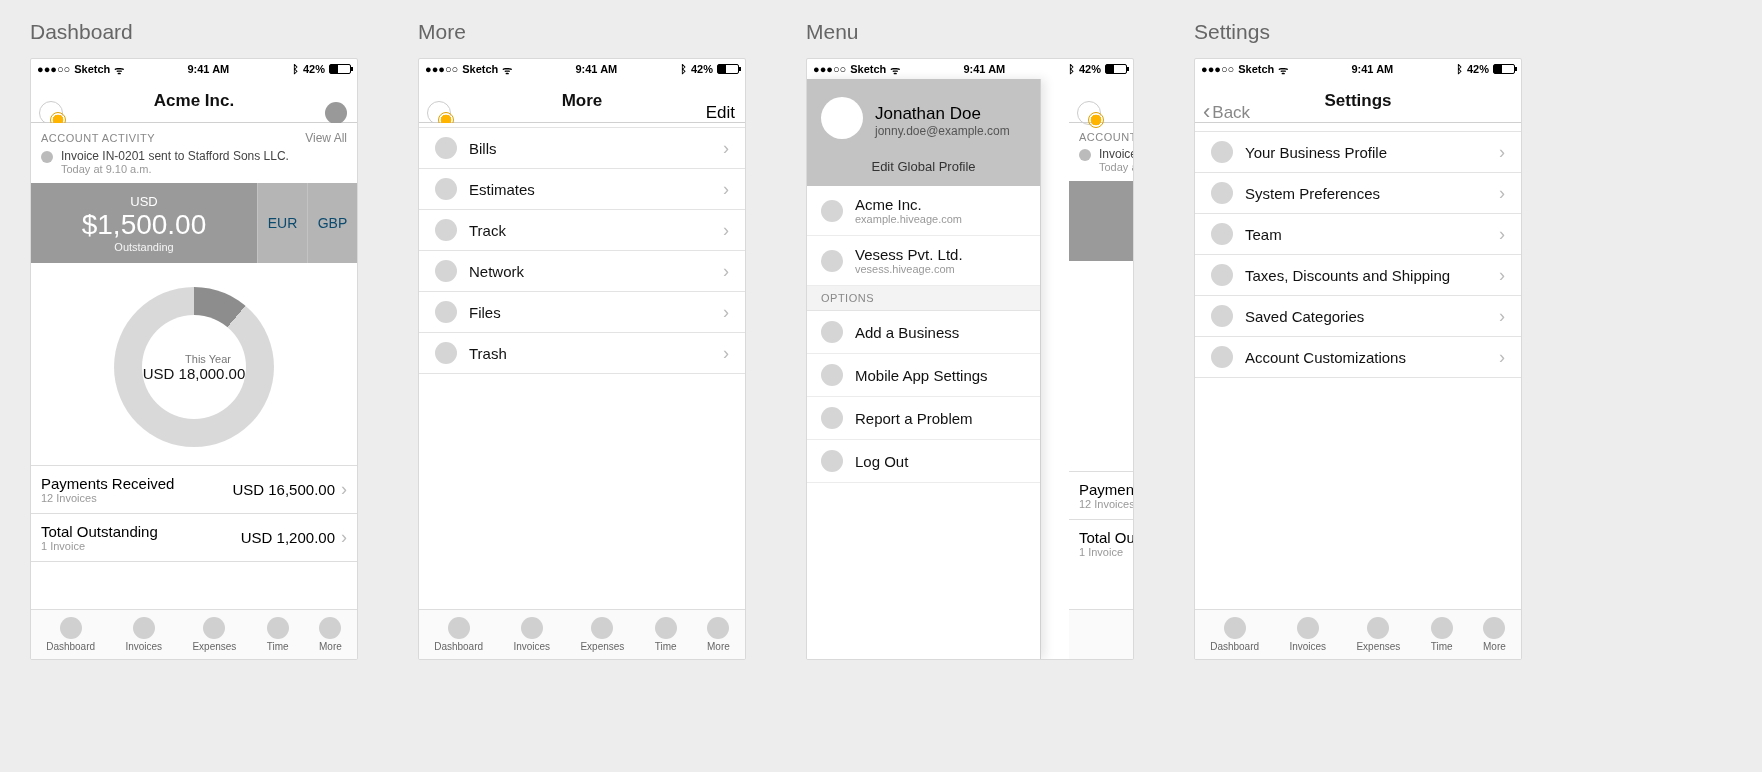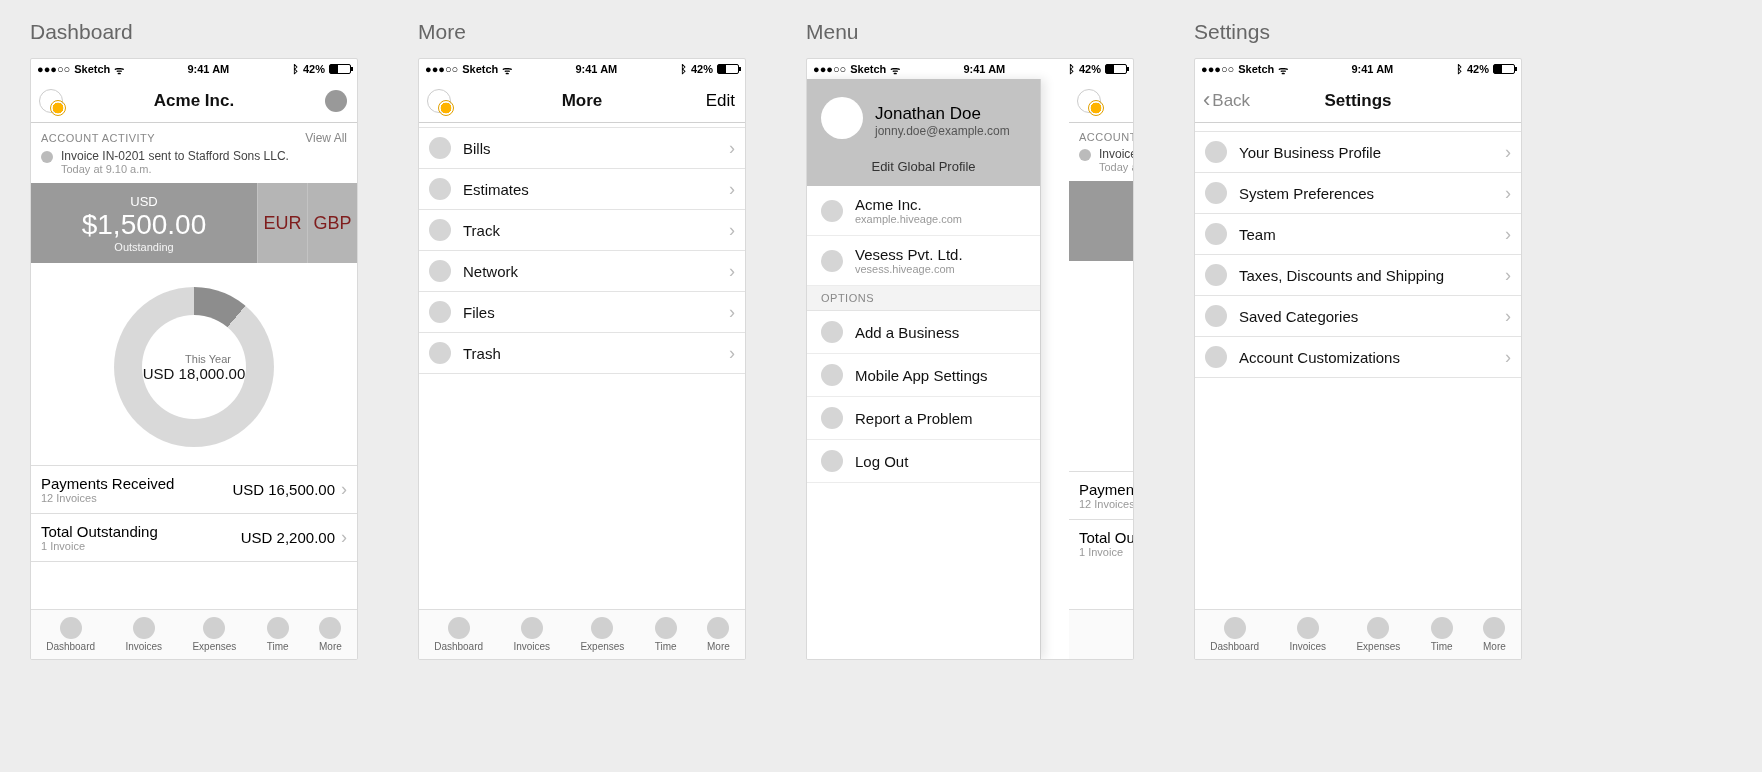--- a/index.html
+++ b/index.html
@@ -54,21 +54,21 @@
   .battery::after{ content:""; position:absolute; right:-3px; top:2px; width:2px; height:4px; background:#000; }
   .battery > i { display:block; width:42%; height:100%; background:#000; }
 
   
   .navbar {
     height: 44px;
     border-bottom: 1px solid #d0d0d0;
     display:flex; align-items:center; justify-content:center; position:relative;
     font-size:17px; font-weight:600;
   }
-  .nav-left, .nav-right { position:absolute; top:0; height:44px; display:flex; align-items:center; font-size:17px; font-weight:400;text-align:right; }
+  .nav-left, .nav-right { position:absolute; top:12px; height:44px; display:flex; align-items:center; font-size:17px; font-weight:400;text-align:right; }
   .nav-left { left:8px; }
   .nav-right { right:10px; color:#000; }
   .logo {
     width:24px; height:24px; border-radius:50%; border:1px solid #ccc; position:relative; margin-right:6px;
   }
   .logo::after{
     content:""; position:absolute; right:-4px; bottom:-4px; width:14px; height:14px; border-radius:50%;
     background: radial-gradient(circle at 50% 50%, #ffb400 0 55%, transparent 56%);
     border:1px solid #e0a000;
   }
@@ -89,21 +89,21 @@
   
   .currency-band { display:flex; height:80px; }
   .currency-main {
     flex:1 1 auto; background:#9a9a9a; color:#fff; text-align:center;
     display:flex; flex-direction:column; justify-content:center;
   }
   .currency-code { font-size:13px; }
   .currency-amount { font-size:28px; font-weight:300; }
   .currency-sub { font-size:11px; opacity:0.9; }
   .currency-tab {
-    width:50px; background:#b5b5b5; color:#7f1d1d; display:flex; align-items:center; justify-content:center; font-size:18px;
+    width:50px; background:#b5b5b5; color:#0c4a6e; display:flex; align-items:center; justify-content:center; font-size:14px;
     border-left:1px solid rgba(255,255,255,0.2);
   }
 
   
   .donut-wrap { display:flex; justify-content:center; padding:24px 0 18px; }
   .donut {
     width:160px; height:160px; border-radius:50%; position:relative;
     background: conic-gradient(#8d8d8d 0deg 40deg, #d9d9d9 40deg 360deg);
     display:flex; align-items:center; justify-content:center;
   }
@@ -122,21 +122,21 @@
   .row:last-of-type { border-bottom:1px solid #ddd; }
   .row .left { display:flex; flex-direction:column; }
   .row .title { font-size:15px; color:#000; }
   .row .sub { font-size:11px; color:#999; }
   .row .right { display:flex; align-items:center; gap:6px; }
   .row .val { font-size:15px; color:#000; }
   .chev { color:#bbb; font-size:18px; }
 
   
   .more-list .mrow {
-    display:flex; align-items:center; gap:12px; padding:9px 10px;
+    display:flex; align-items:center; gap:12px; padding:9px 16px;
     border-bottom:1px solid #e3e3e3;
   }
   .more-list .mrow:first-child { border-top:1px solid #e3e3e3; margin-top:4px;}
   .mrow .icon-circle { width:22px; height:22px; border-radius:50%; background:#d5d5d5; flex:none; }
   .mrow .label { flex:1; font-size:15px; }
   .mrow .chev { flex:none; }
 
   .settings-list .mrow:first-child { margin-top:8px;}
   .settings-list { padding-top:0; }
 
@@ -246,21 +246,21 @@
           <span class="val">USD 16,500.00</span>
           <span class="chev">›</span>
         </div>
       </div>
       <div class="row">
         <div class="left">
           <span class="title">Total Outstanding</span>
           <span class="sub">1 Invoice</span>
         </div>
         <div class="right">
-          <span class="val">USD 2,200.00</span>
+          <span class="val">USD 1,200.00</span>
           <span class="chev">›</span>
         </div>
       </div>
     </div>
     <div class="tabbar">
       <div class="tab">
             <span class="tcircle"></span>
             <span>Dashboard</span>
           </div>
       <div class="tab">

